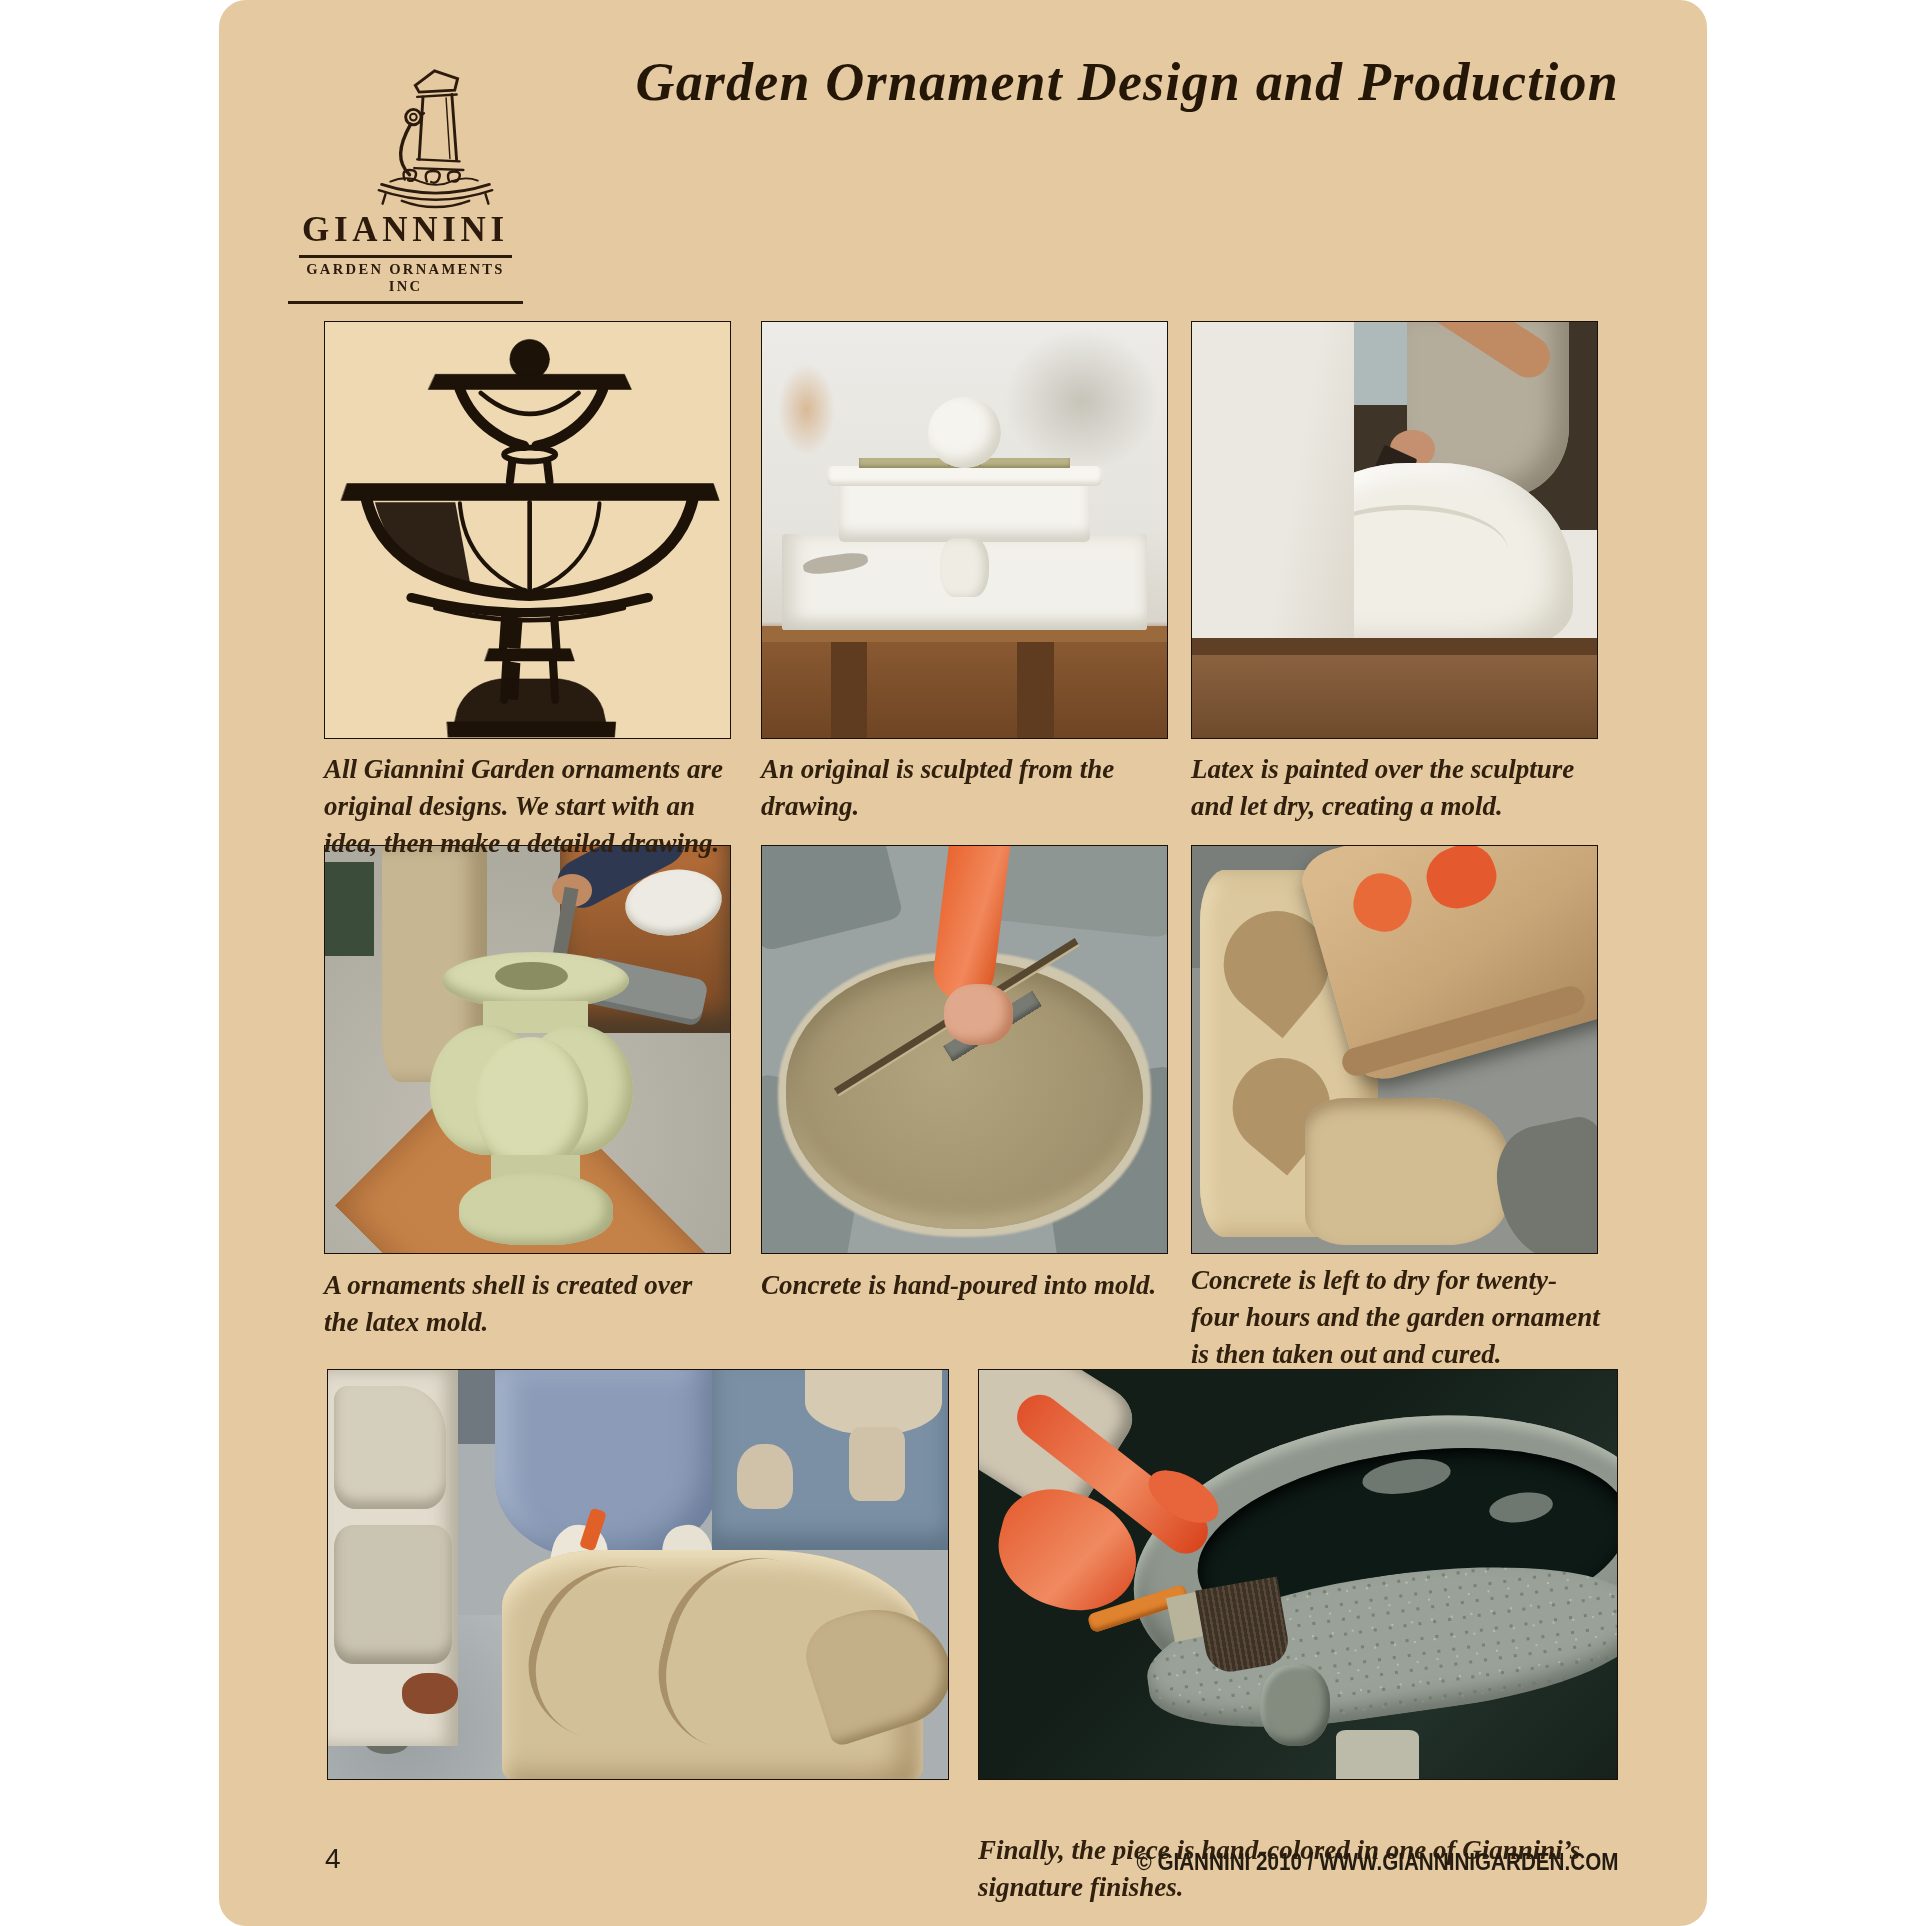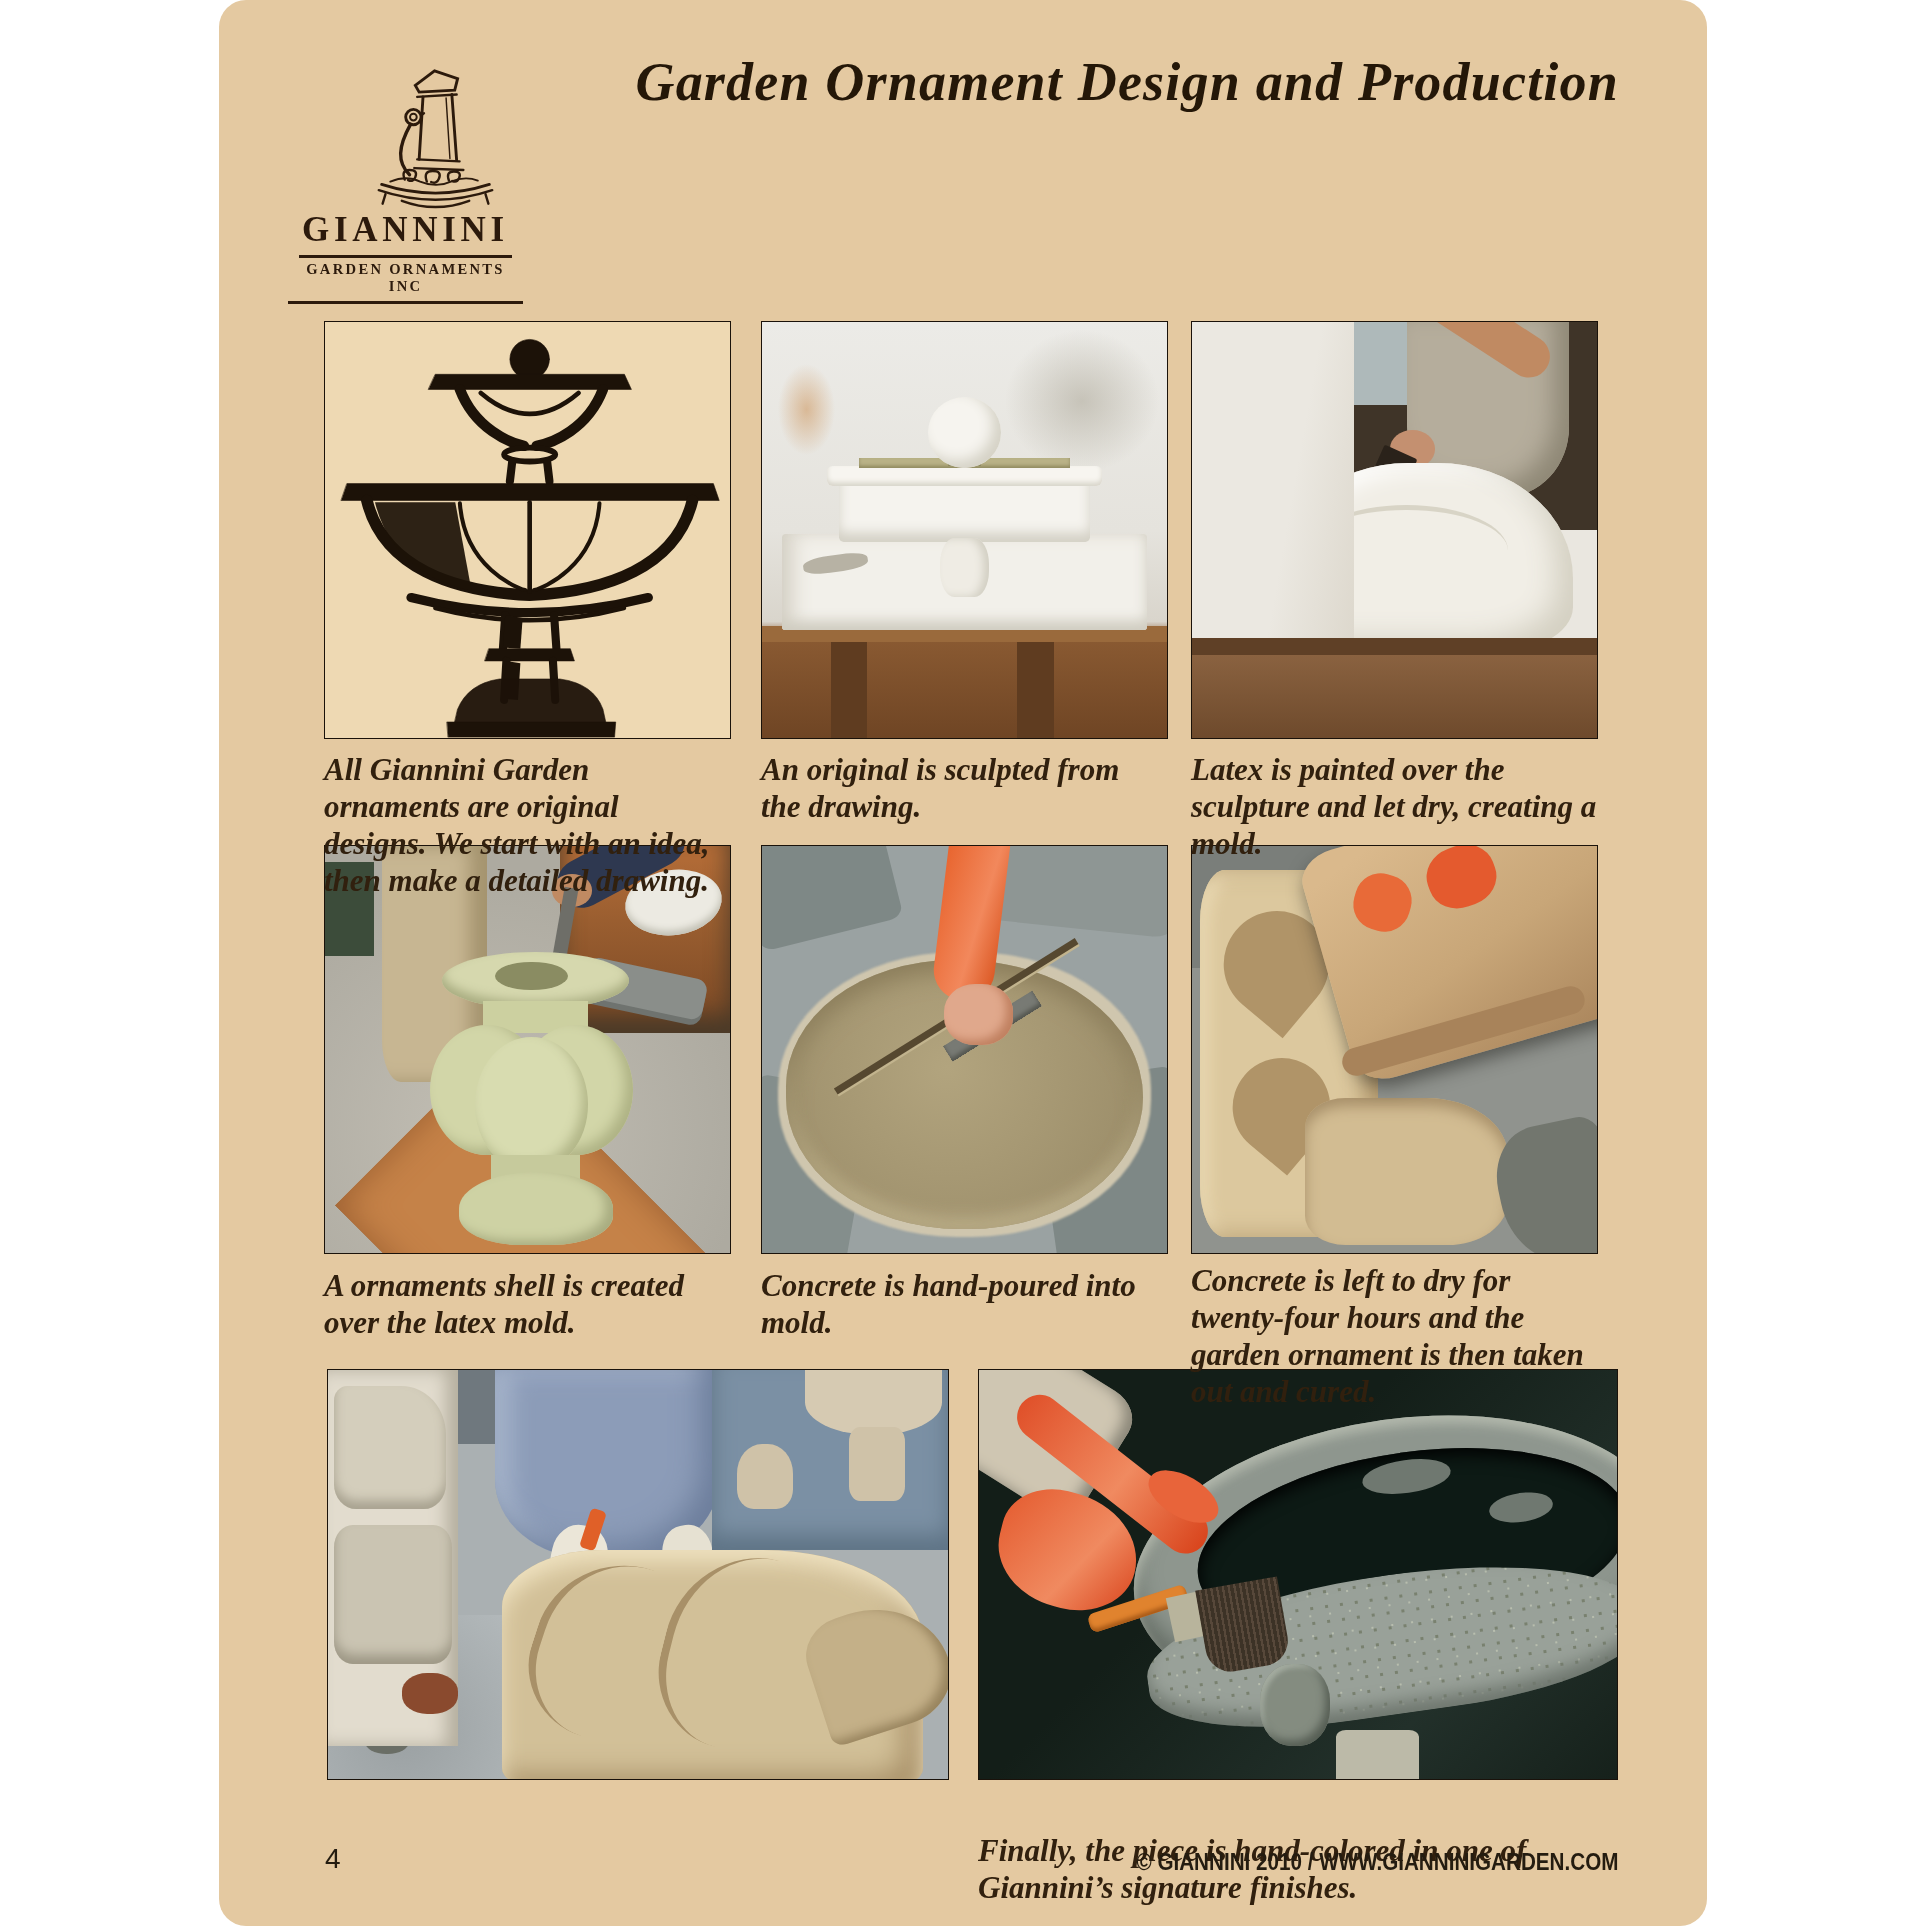--- a/index.html
+++ b/index.html
@@ -19,21 +19,21 @@
   
   .logo{position:absolute;left:69px;top:56px;width:235px;text-align:center;color:#2c1a0c;}
   .logo svg{display:block;margin-left:85px;}
   .logo-name{display:inline-block;font-family:"Liberation Serif",serif;font-size:35px;font-weight:600;
              letter-spacing:4.7px;color:#2c1a0c;border-bottom:3.5px solid #2c1a0c;padding:0 3.5px 4.7px 3.5px;margin-top:1.2px;}
   .logo-sub{display:inline-block;font-size:14.6px;font-weight:700;letter-spacing:2.3px;color:#2c1a0c;
             border-bottom:3.5px solid #2c1a0c;padding:2.3px 1.2px 5.8px 1.2px;margin-top:1.2px;}
   
   .ph{position:absolute;border:1.8px solid var(--photo_border);overflow:hidden;}
   .sh{position:absolute;}
-  .cap{position:absolute;font-style:italic;font-weight:700;font-size:31px;line-height:37px;
+  .cap{position:absolute;font-style:italic;font-weight:700;font-size:27px;line-height:37px;
        color:var(--caption_ink);}
   .pageno{position:absolute;left:106px;top:1843px;font-family:"Liberation Sans",sans-serif;
           font-size:28px;color:#241c10;}
   .copyright{position:absolute;right:89px;top:1848px;font-family:"Liberation Sans",sans-serif;
              font-size:24px;font-weight:700;color:#241c10;transform:scaleX(.86);transform-origin:100% 50%;
              letter-spacing:0;white-space:nowrap;}
 </style>
 </head>
 <body>
 

